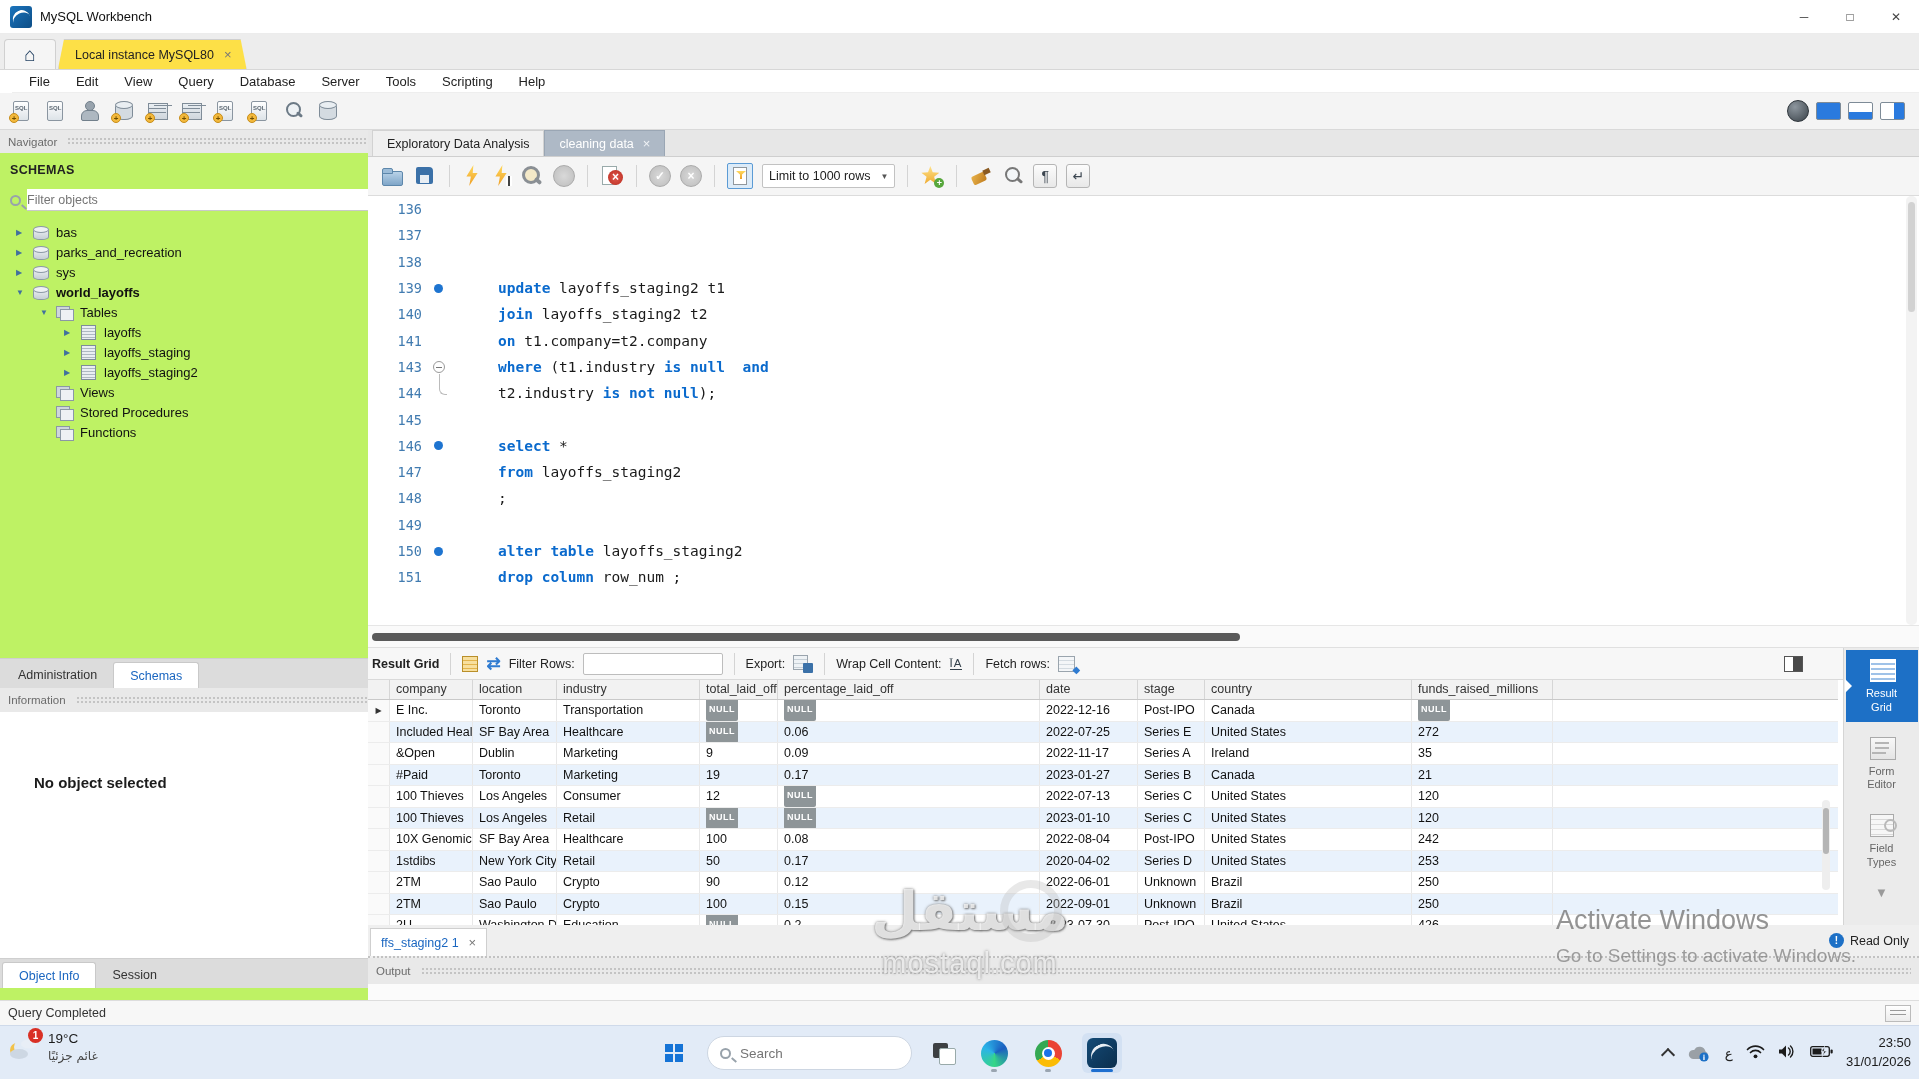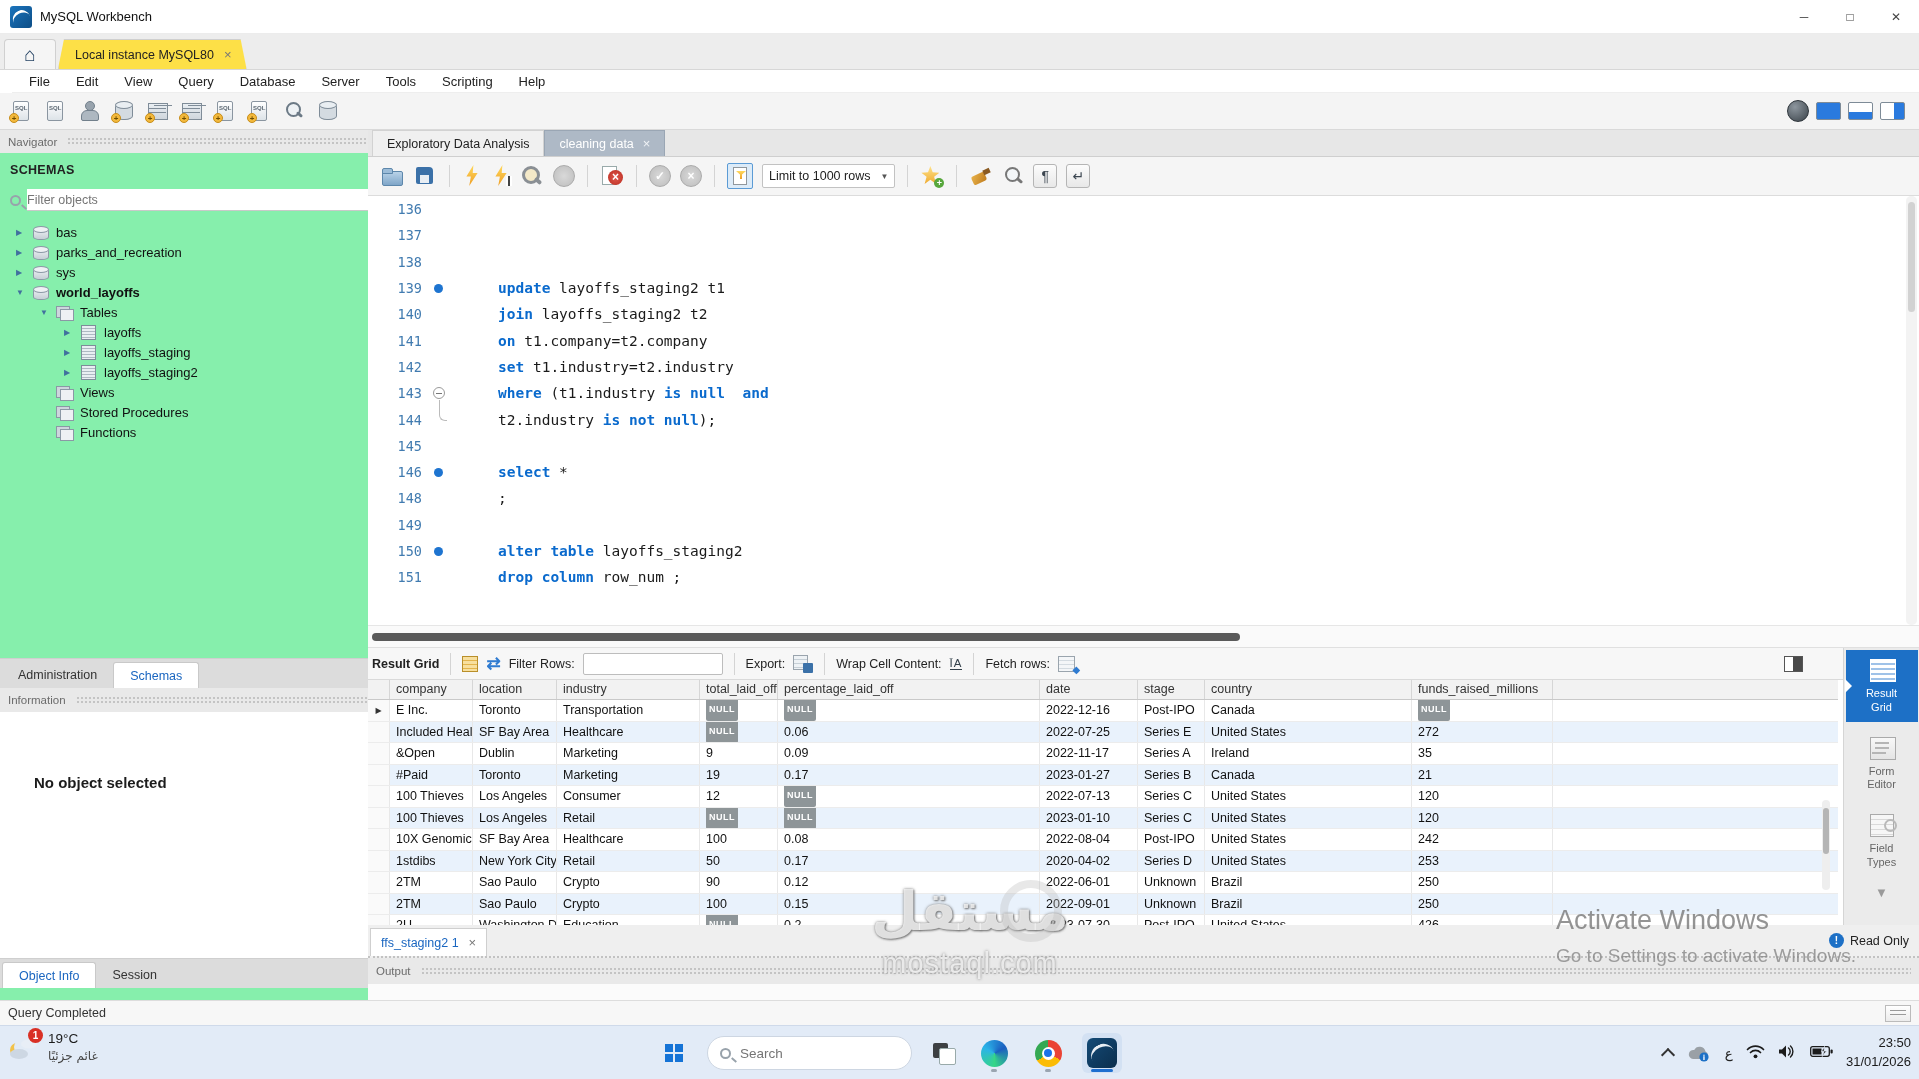--- a/index.html
+++ b/index.html
@@ -46,21 +46,21 @@
   .ptoggle { width:25px; height:18px; border:1px solid #7e8b97; border-radius:2px; background:#fff; }
   .ptoggle.full { background:#2a7ade; }
   .ptoggle.bottom { background:linear-gradient(#ffffff 55%, #2a7ade 55%); }
   .ptoggle.right { background:linear-gradient(90deg, #ffffff 55%, #2a7ade 55%); }
 
   
   .panel-header { background:#e9e9e9; display:flex; align-items:center; padding:0 8px; color:#6b6b6b; font-size:11.5px; }
   .panel-header::after { content:""; flex:1; height:9px; margin-left:10px; background-image:radial-gradient(#c4c4c4 1px, transparent 1.2px); background-size:4px 4px; }
 
   
-  #left-panel { position:absolute; left:0; top:130px; width:404px; height:870px; background:#86efac; border-right:1px solid #d5d5d5; }
+  #left-panel { position:absolute; left:0; top:130px; width:404px; height:870px; background:#bef264; border-right:1px solid #d5d5d5; }
   #nav-header { position:absolute; left:0; top:0; width:100%; height:23px; }
   #schemas-row { position:absolute; left:0; top:28px; width:100%; height:24px; display:flex; align-items:center; padding:0 10px; }
   #schemas-title { font-weight:bold; font-size:12.5px; color:#222; letter-spacing:.3px; }
   .sync-icon { margin-left:auto; color:#2f7bd1; font-size:13px; transform:rotate(90deg); }
   #filter-row { position:absolute; left:0; top:56px; width:100%; height:28px; display:flex; align-items:center; padding:0 10px; gap:6px; }
   .search-glyph { width:11px; height:11px; border:2px solid #98a2ab; border-radius:50%; position:relative; flex:none; }
   .search-glyph::after { content:""; position:absolute; left:9px; top:9px; width:6px; height:2px; background:#98a2ab; transform:rotate(40deg); }
   #filter-input { flex:1; height:22px; border:none; border-bottom:1px solid #c9c9c9; font-size:12.5px; color:#444; outline:none; background:#fff; }
   #schema-tree { position:absolute; left:0; top:92px; width:100%; }
   .tree-row { height:20px; display:flex; align-items:center; font-size:13px; color:#111; }
@@ -459,25 +459,20 @@
         <span class="gutter-num">140</span>
         <span class="gutter-marker"></span>
         <span class="code-text"><span class="kw">join</span><span class="pl"> layoffs_staging2 t2</span></span>
       </div>
       <div class="code-line">
         <span class="gutter-num">141</span>
         <span class="gutter-marker"></span>
         <span class="code-text"><span class="kw">on</span><span class="pl"> t1.company=t2.company</span></span>
       </div>
       <div class="code-line">
-        <span class="gutter-num">142</span>
-        <span class="gutter-marker"></span>
-        <span class="code-text"><span class="kw">set</span><span class="pl"> t1.industry=t2.industry</span></span>
-      </div>
-      <div class="code-line">
         <span class="gutter-num">143</span>
         <span class="gutter-marker">
           <i class="fold-circle"></i>
         </span>
         <span class="code-text"><span class="kw">where</span><span class="pl"> (t1.industry </span><span class="kw">is null</span><span class="pl">  </span><span class="kw">and</span></span>
       </div>
       <div class="code-line">
         <span class="gutter-num">144</span>
         <span class="gutter-marker">
           <i class="fold-hook"></i>
@@ -488,20 +483,25 @@
         <span class="gutter-num">145</span>
         <span class="gutter-marker"></span>
         <span class="code-text"></span>
       </div>
       <div class="code-line">
         <span class="gutter-num">146</span>
         <span class="gutter-marker">
           <i class="stmt-dot"></i>
         </span>
         <span class="code-text"><span class="kw">select</span><span class="pl"> *</span></span>
+      </div>
+      <div class="code-line">
+        <span class="gutter-num">147</span>
+        <span class="gutter-marker"></span>
+        <span class="code-text"><span class="kw">from</span><span class="pl"> layoffs_staging2</span></span>
       </div>
       <div class="code-line">
         <span class="gutter-num">148</span>
         <span class="gutter-marker"></span>
         <span class="code-text"><span class="pl">;</span></span>
       </div>
       <div class="code-line">
         <span class="gutter-num">149</span>
         <span class="gutter-marker"></span>
         <span class="code-text"></span>

